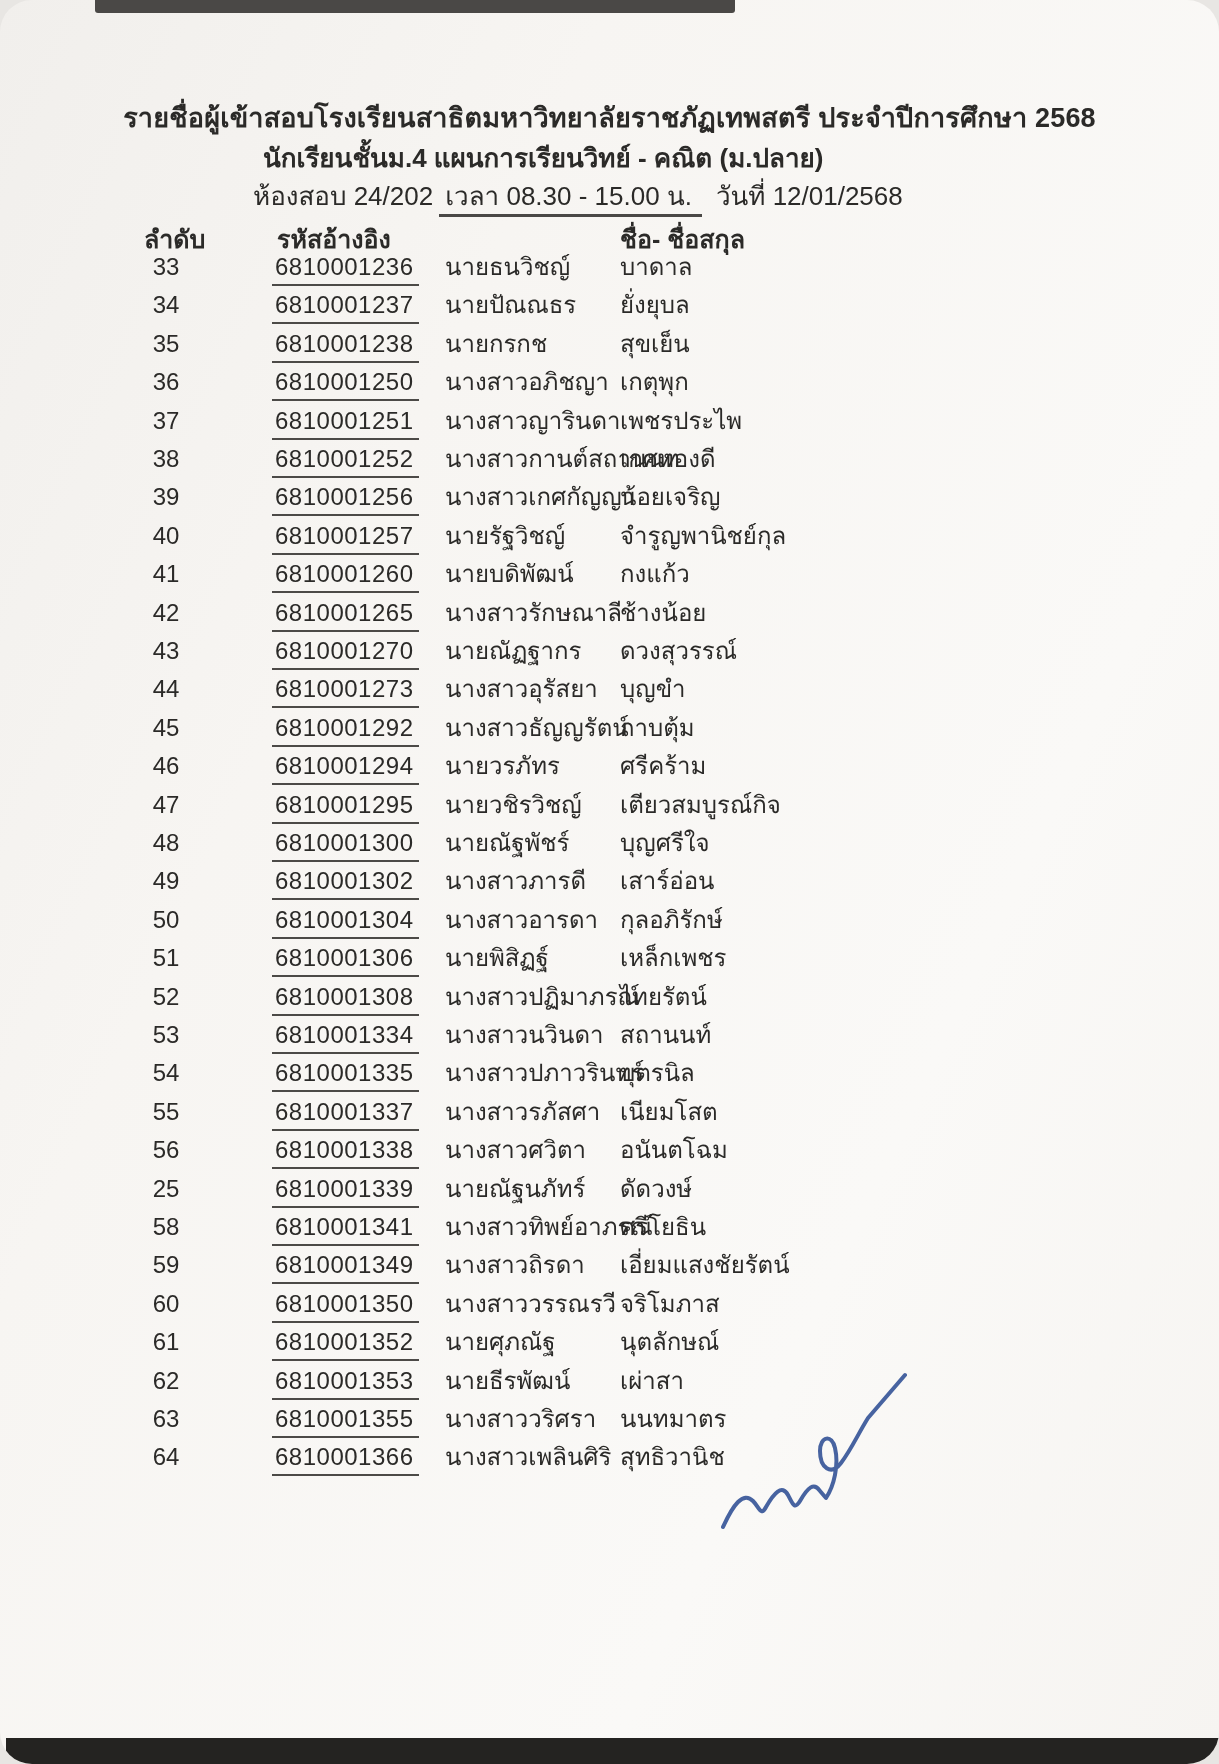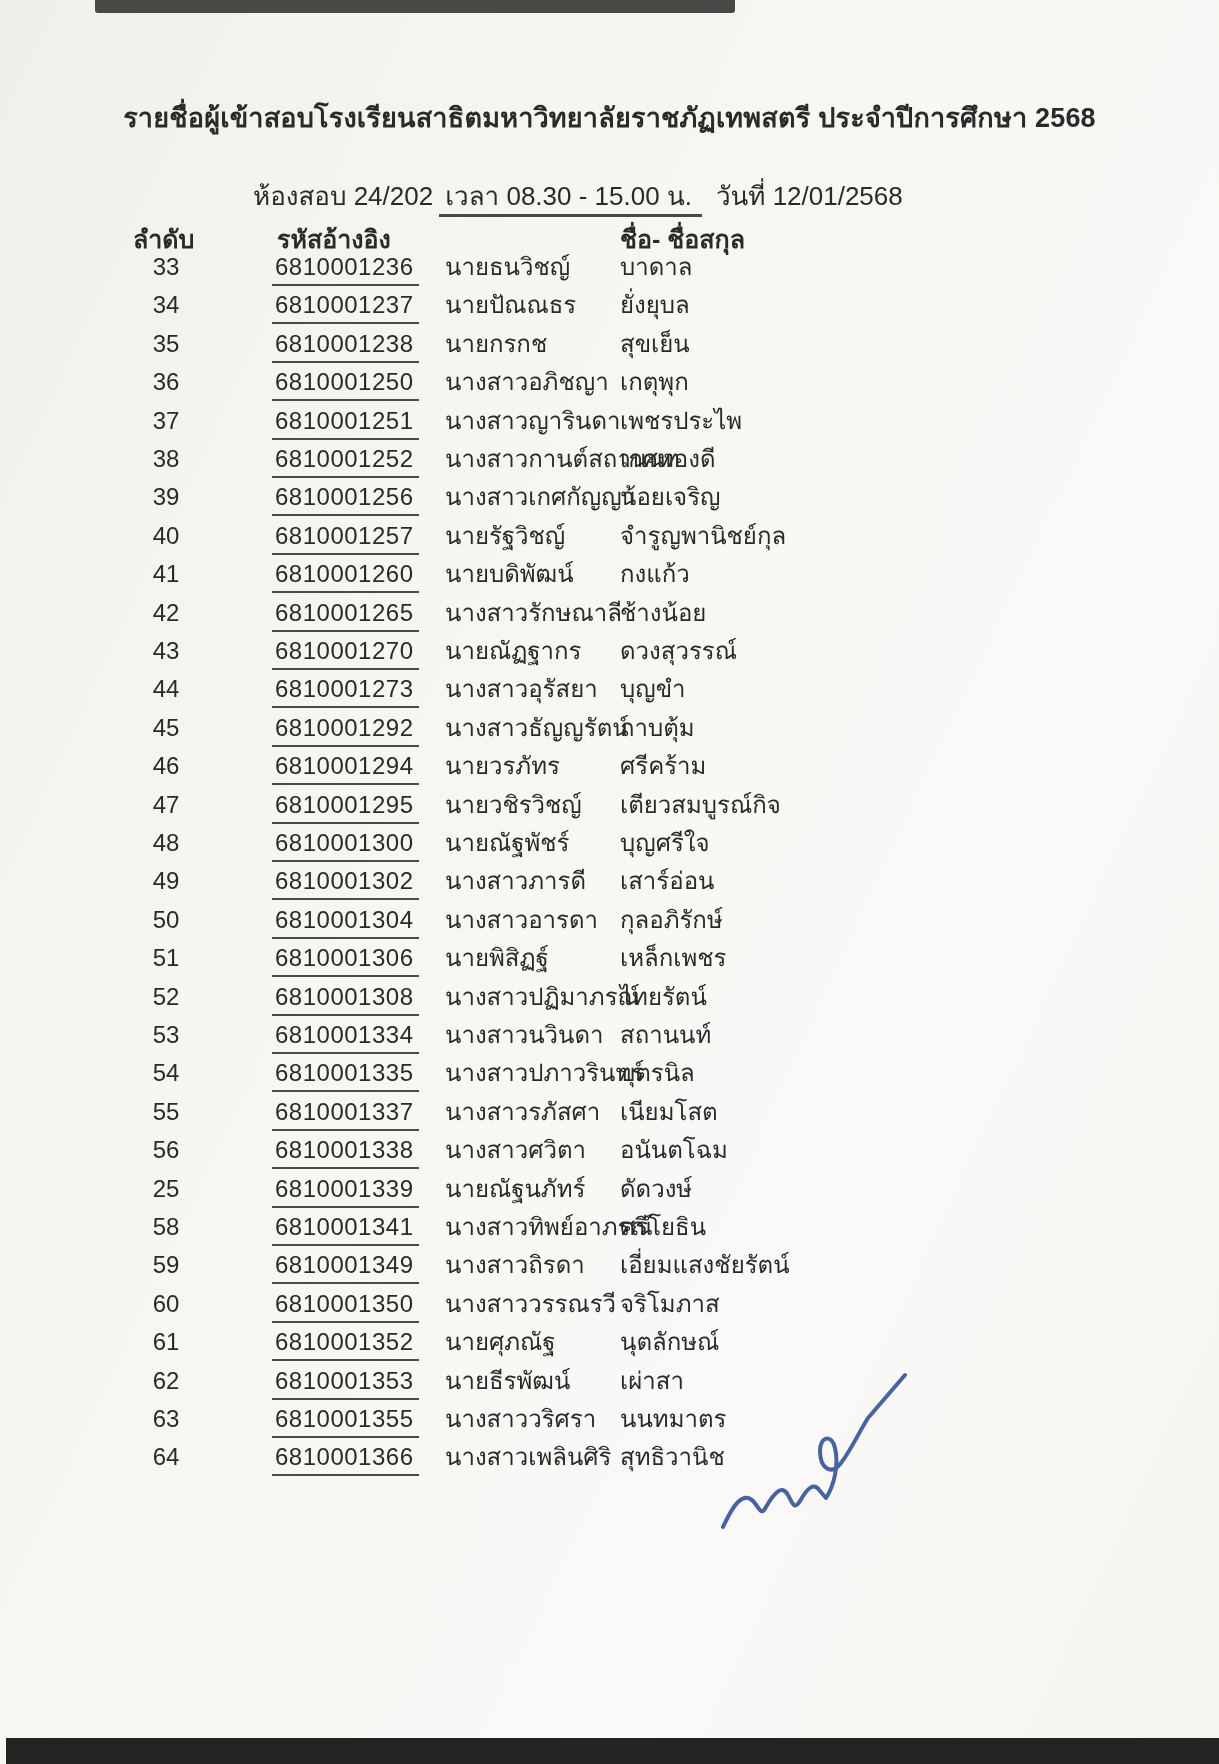--- a/index.html
+++ b/index.html
@@ -6,20 +6,21 @@
   html, body { background: #e8e6e3; }
   .page {
     position: relative;
     width: 1219px;
     height: 1764px;
     margin: 0 auto;
     background: linear-gradient(115deg, #f1efec 0%, #f7f5f2 30%, #faf9f7 70%, #f6f4f1 100%);
     font-family: "Liberation Sans", sans-serif;
     color: #2b2a28;
     overflow: hidden;
+    border-radius: 32px;
   }
   .scan-bar-top {
     position: absolute;
     top: 0; left: 95px;
     width: 640px; height: 13px;
     background: #4a4846;
     border-radius: 0 0 3px 3px;
   }
   .scan-bar-bottom {
     position: absolute;
@@ -54,21 +55,21 @@
     padding: 0 10px 3px 6px;
     border-bottom: 3px solid #4a4846;
   }
   .session-date { margin-left: 14px; }
   .col-header {
     position: absolute;
     top: 219px;
     font-size: 25px;
     font-weight: bold;
   }
-  .col-header.order { left: 133px; text-align: center; }
+  .col-header.order { left: 144px; text-align: center; }
   .col-header.refcode { left: 277px; }
   .col-header.name { left: 620px; }
   .row {
     position: absolute;
     left: 0;
     width: 100%;
     height: 38px;
     font-size: 24px;
     line-height: 30px;
   }
@@ -96,20 +97,21 @@
   }
 </style>
 </head>
 <body>
 
 <div class="page">
 
   <div class="scan-bar-top"></div>
 
   <div class="doc-title">รายชื่อผู้เข้าสอบโรงเรียนสาธิตมหาวิทยาลัยราชภัฏเทพสตรี  ประจำปีการศึกษา 2568</div>
+  <div class="doc-subtitle">นักเรียนชั้นม.4  แผนการเรียนวิทย์ - คณิต (ม.ปลาย)</div>
 
   <div class="doc-session">
     <span>ห้องสอบ 24/202</span><span class="session-time">เวลา 08.30 - 15.00 น.</span><span class="session-date">วันที่ 12/01/2568</span>
   </div>
 
   <div class="col-header order">ลำดับ</div>
   <div class="col-header refcode">รหัสอ้างอิง</div>
   <div class="col-header name">ชื่อ- ชื่อสกุล</div>
 
   <div>

